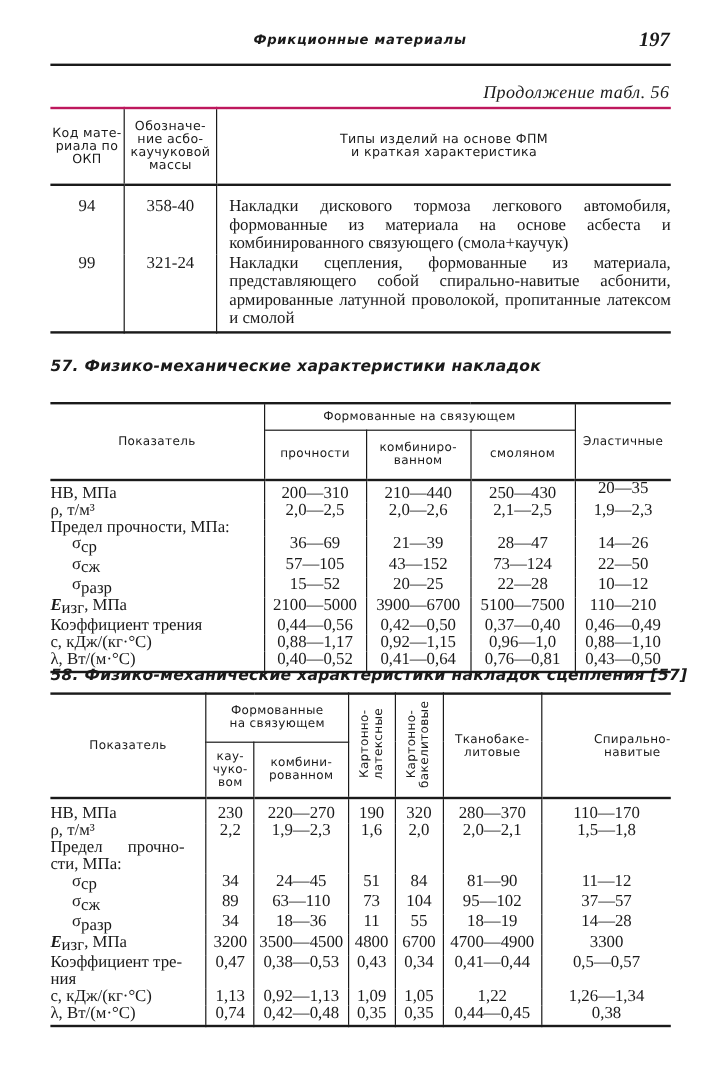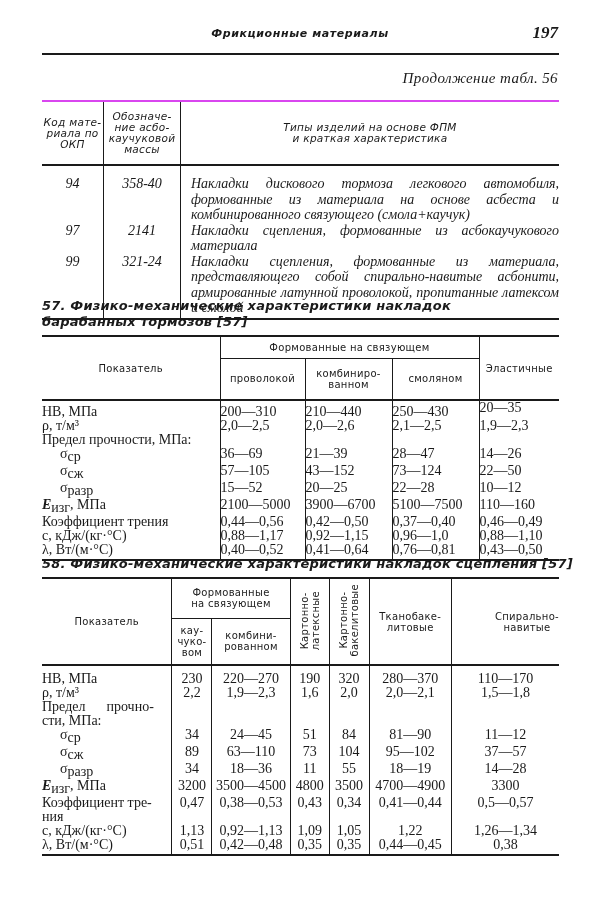--- a/index.html
+++ b/index.html
@@ -9,38 +9,38 @@
   .sans { font-family: "DejaVu Sans", "Liberation Sans", sans-serif; }
   .hdr-title { left: 0; width: 600px; top: 27px; text-align: center; font-size: 11px; font-weight: bold; letter-spacing: 0.6px; }
   .hdr-page { right: 42px; top: 23px; font-size: 17px; font-weight: bold; }
   .hrule { left: 42px; width: 446px; height: 0; border-top: 2px solid #1a1a1a; }
   .cont { right: 42px; top: 70px; font-size: 15px; letter-spacing: 0.4px; }
 
   table { border-collapse: collapse; position: absolute; }
   td { padding: 0; vertical-align: top; }
 
   
-  #t56 { left: 42px; top: 100px; width: 517px; border-top: 2px solid #d946ef; border-bottom: 2px solid #1a1a1a; font-style: italic; }
+  #t56 { left: 42px; top: 89px; width: 517px; border-top: 2px solid #be185d; border-bottom: 2px solid #1a1a1a; }
   #t56 th { font-weight: normal; font-size: 10.5px; line-height: 11px; padding: 0; height: 62px; vertical-align: middle; text-align: center; border-bottom: 2px solid #1a1a1a; letter-spacing: 0.3px; }
   #t56 .c1 { width: 61px; border-right: 1.5px solid #1a1a1a; }
   #t56 .c2 { width: 76px; border-right: 1.5px solid #1a1a1a; }
   #t56 td { font-size: 14px; line-height: 15.5px; }
   #t56 td.num { text-align: center; }
   #t56 td.desc { padding-left: 10px; text-align: justify; }
   #t56 tr.first td { padding-top: 10px; }
   #t56 tr.last td { padding-bottom: 2px; }
 
   .caption { left: 42px; font-size: 13px; font-weight: bold; line-height: 16px; letter-spacing: 0.2px; }
 
   
   #t57 { left: 42px; top: 335px; width: 517px; border-top: 2px solid #1a1a1a; border-bottom: 2px solid #1a1a1a; }
   #t57 th { font-weight: normal; font-size: 10px; line-height: 11px; text-align: center; vertical-align: middle; padding: 0; letter-spacing: 0.3px; }
   #t57 thead tr:last-child th, #t57 th.rs { border-bottom: 2px solid #1a1a1a; }
   #t57 .vr { border-right: 1.2px solid #1a1a1a; }
-  #t57 td { font-size: 14px; line-height: 14px; }
+  #t57 td { font-size: 14px; line-height: 14px; text-align: center; }
   #t57 td.lbl { text-align: left; white-space: nowrap; }
   #t57 td.ind { padding-left: 18px; }
 
   
   #t58 { left: 42px; top: 577px; width: 517px; border-top: 2px solid #1a1a1a; border-bottom: 2px solid #1a1a1a; }
   #t58 th { font-weight: normal; font-size: 10px; line-height: 11px; text-align: center; vertical-align: middle; padding: 0; letter-spacing: 0.3px; }
   #t58 thead tr:last-child th, #t58 th.rs { border-bottom: 2px solid #1a1a1a; }
   #t58 .vr { border-right: 1.2px solid #1a1a1a; }
   #t58 td { font-size: 14px; line-height: 14px; text-align: center; }
   #t58 td.lbl { text-align: left; }
@@ -77,54 +77,48 @@
           <div>и краткая характеристика</div>
       </th>
     </tr>
   </thead>
   <tbody>
     <tr class="first">
       <td class="num c1">94</td>
       <td class="num c2">358-40</td>
       <td class="desc">Накладки дискового тормоза легкового автомобиля, формованные из материала на основе асбеста и комбинированного связующего (смола+каучук)</td>
     </tr>
-    <tr>
-      <td class="num c1">97</td>
-      <td class="num c2">2141</td>
-      <td class="desc">Накладки сцепления, формованные из асбокаучукового материала</td>
-    </tr>
     <tr class="last">
       <td class="num c1">99</td>
       <td class="num c2">321-24</td>
       <td class="desc">Накладки сцепления, формованные из материала, представляющего собой спирально-навитые асбонити, армированные латунной проволокой, пропитанные латексом и смолой</td>
     </tr>
   </tbody>
 </table>
 
 <div class="abs caption sans" style="top:298px;">
   <div>57. Физико-механические характеристики накладок</div>
-  <div>барабанных тормозов [57]</div>
 </div>
 
 <table id="t57">
   <colgroup>
     <col style="width:178px">
       <col style="width:85px">
       <col style="width:87px">
       <col style="width:87px">
       <col style="width:80px">
   </colgroup>
   <thead>
     <tr style="height:22px">
       <th rowspan="2" class="vr rs sans">Показатель</th>
       <th colspan="3" class="vr sans" style="border-bottom:1.2px solid #1a1a1a;margin-top:32px;">Формованные на связующем</th>
       <th rowspan="2" class="rs sans">Эластичные</th>
     </tr>
     <tr style="height:42px">
-      <th class="vr sans">проволокой</th>
+      <th class="vr sans">прочности</th>
       <th class="vr sans">
           <div>комбиниро-</div>
           <div>ванном</div>
         </th>
       <th class="vr sans">смоляном</th>
     </tr>
   </thead>
   <tbody>
     <tr style="height:18px">
         <td class="lbl vr" style="padding-top:4px">НВ, МПа</td>
@@ -166,21 +160,21 @@
         <td class="vr">15—52</td>
         <td class="vr">20—25</td>
         <td class="vr">22—28</td>
         <td>10—12</td>
       </tr>
     <tr>
         <td class="lbl vr"><span class="it">E</span><sub>изг</sub><span>, МПа</span></td>
         <td class="vr">2100—5000</td>
         <td class="vr">3900—6700</td>
         <td class="vr">5100—7500</td>
-        <td>110—160</td>
+        <td>110—210</td>
       </tr>
     <tr>
         <td class="lbl vr">Коэффициент трения</td>
         <td class="vr">0,44—0,56</td>
         <td class="vr">0,42—0,50</td>
         <td class="vr">0,37—0,40</td>
         <td>0,46—0,49</td>
       </tr>
     <tr>
         <td class="lbl vr">c, кДж/(кг·°С)</td>
@@ -294,21 +288,21 @@
         <td class="vr">11</td>
         <td class="vr">55</td>
         <td class="vr">18—19</td>
         <td>14—28</td>
       </tr>
     <tr>
         <td class="lbl vr"><span class="it">E</span><sub>изг</sub><span>, МПа</span></td>
         <td class="vr">3200</td>
         <td class="vr">3500—4500</td>
         <td class="vr">4800</td>
-        <td class="vr">3500</td>
+        <td class="vr">6700</td>
         <td class="vr">4700—4900</td>
         <td>3300</td>
       </tr>
     <tr>
         <td class="lbl vr">
           <div>Коэффициент тре-</div>
           <div>ния</div>
         </td>
         <td class="vr">0,47</td>
         <td class="vr">0,38—0,53</td>
@@ -321,21 +315,21 @@
         <td class="lbl vr">c, кДж/(кг·°С)</td>
         <td class="vr">1,13</td>
         <td class="vr">0,92—1,13</td>
         <td class="vr">1,09</td>
         <td class="vr">1,05</td>
         <td class="vr">1,22</td>
         <td>1,26—1,34</td>
       </tr>
     <tr>
         <td class="lbl vr" style="padding-bottom:2px">λ, Вт/(м·°С)</td>
-        <td class="vr">0,51</td>
+        <td class="vr">0,74</td>
         <td class="vr">0,42—0,48</td>
         <td class="vr">0,35</td>
         <td class="vr">0,35</td>
         <td class="vr">0,44—0,45</td>
         <td>0,38</td>
       </tr>
   </tbody>
 </table>
 
 </body></html>

